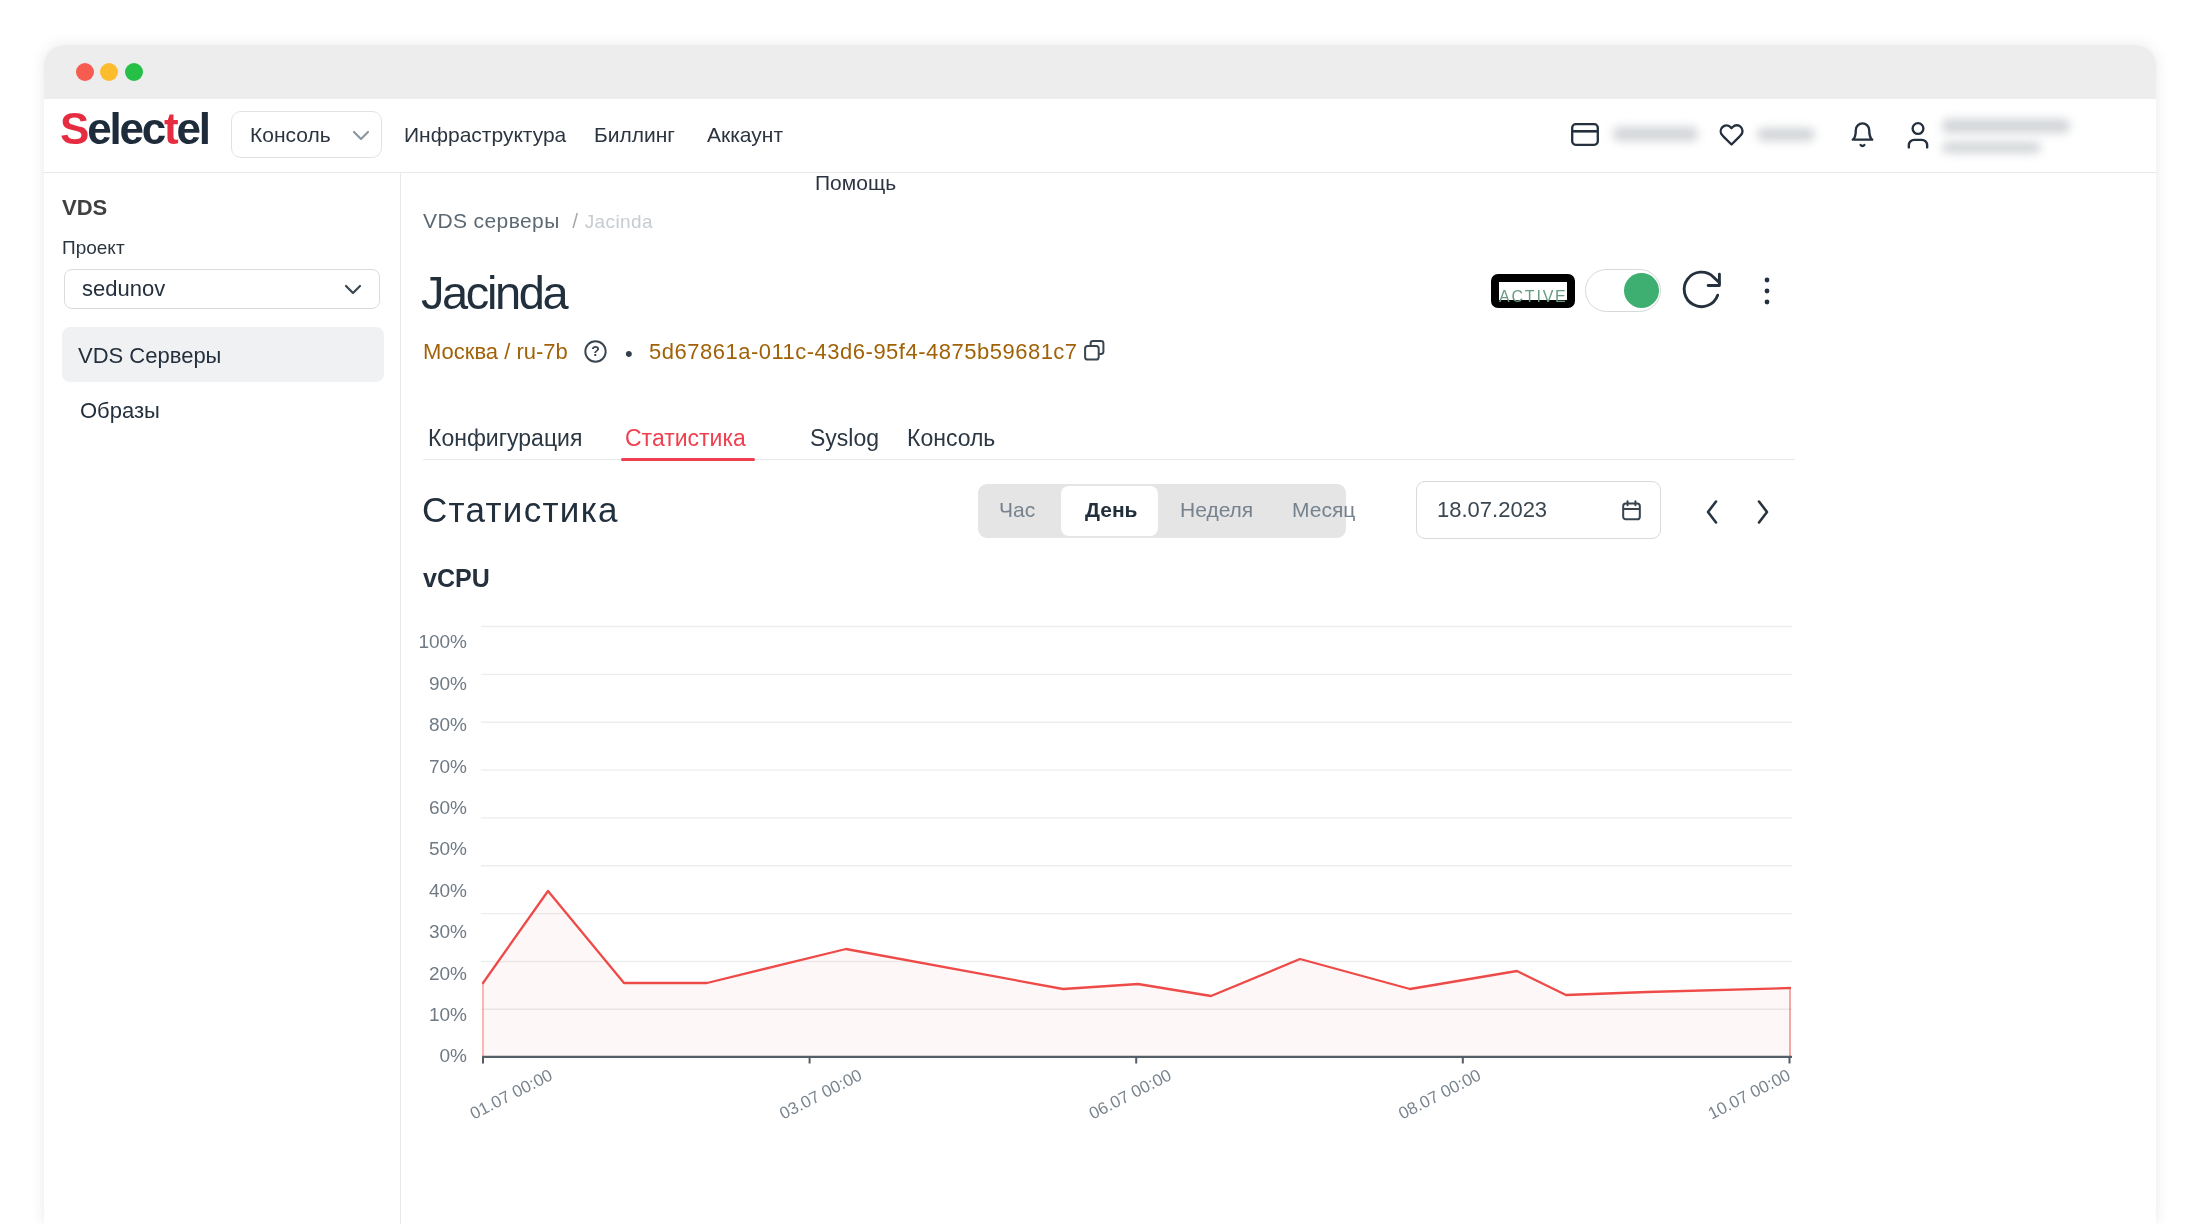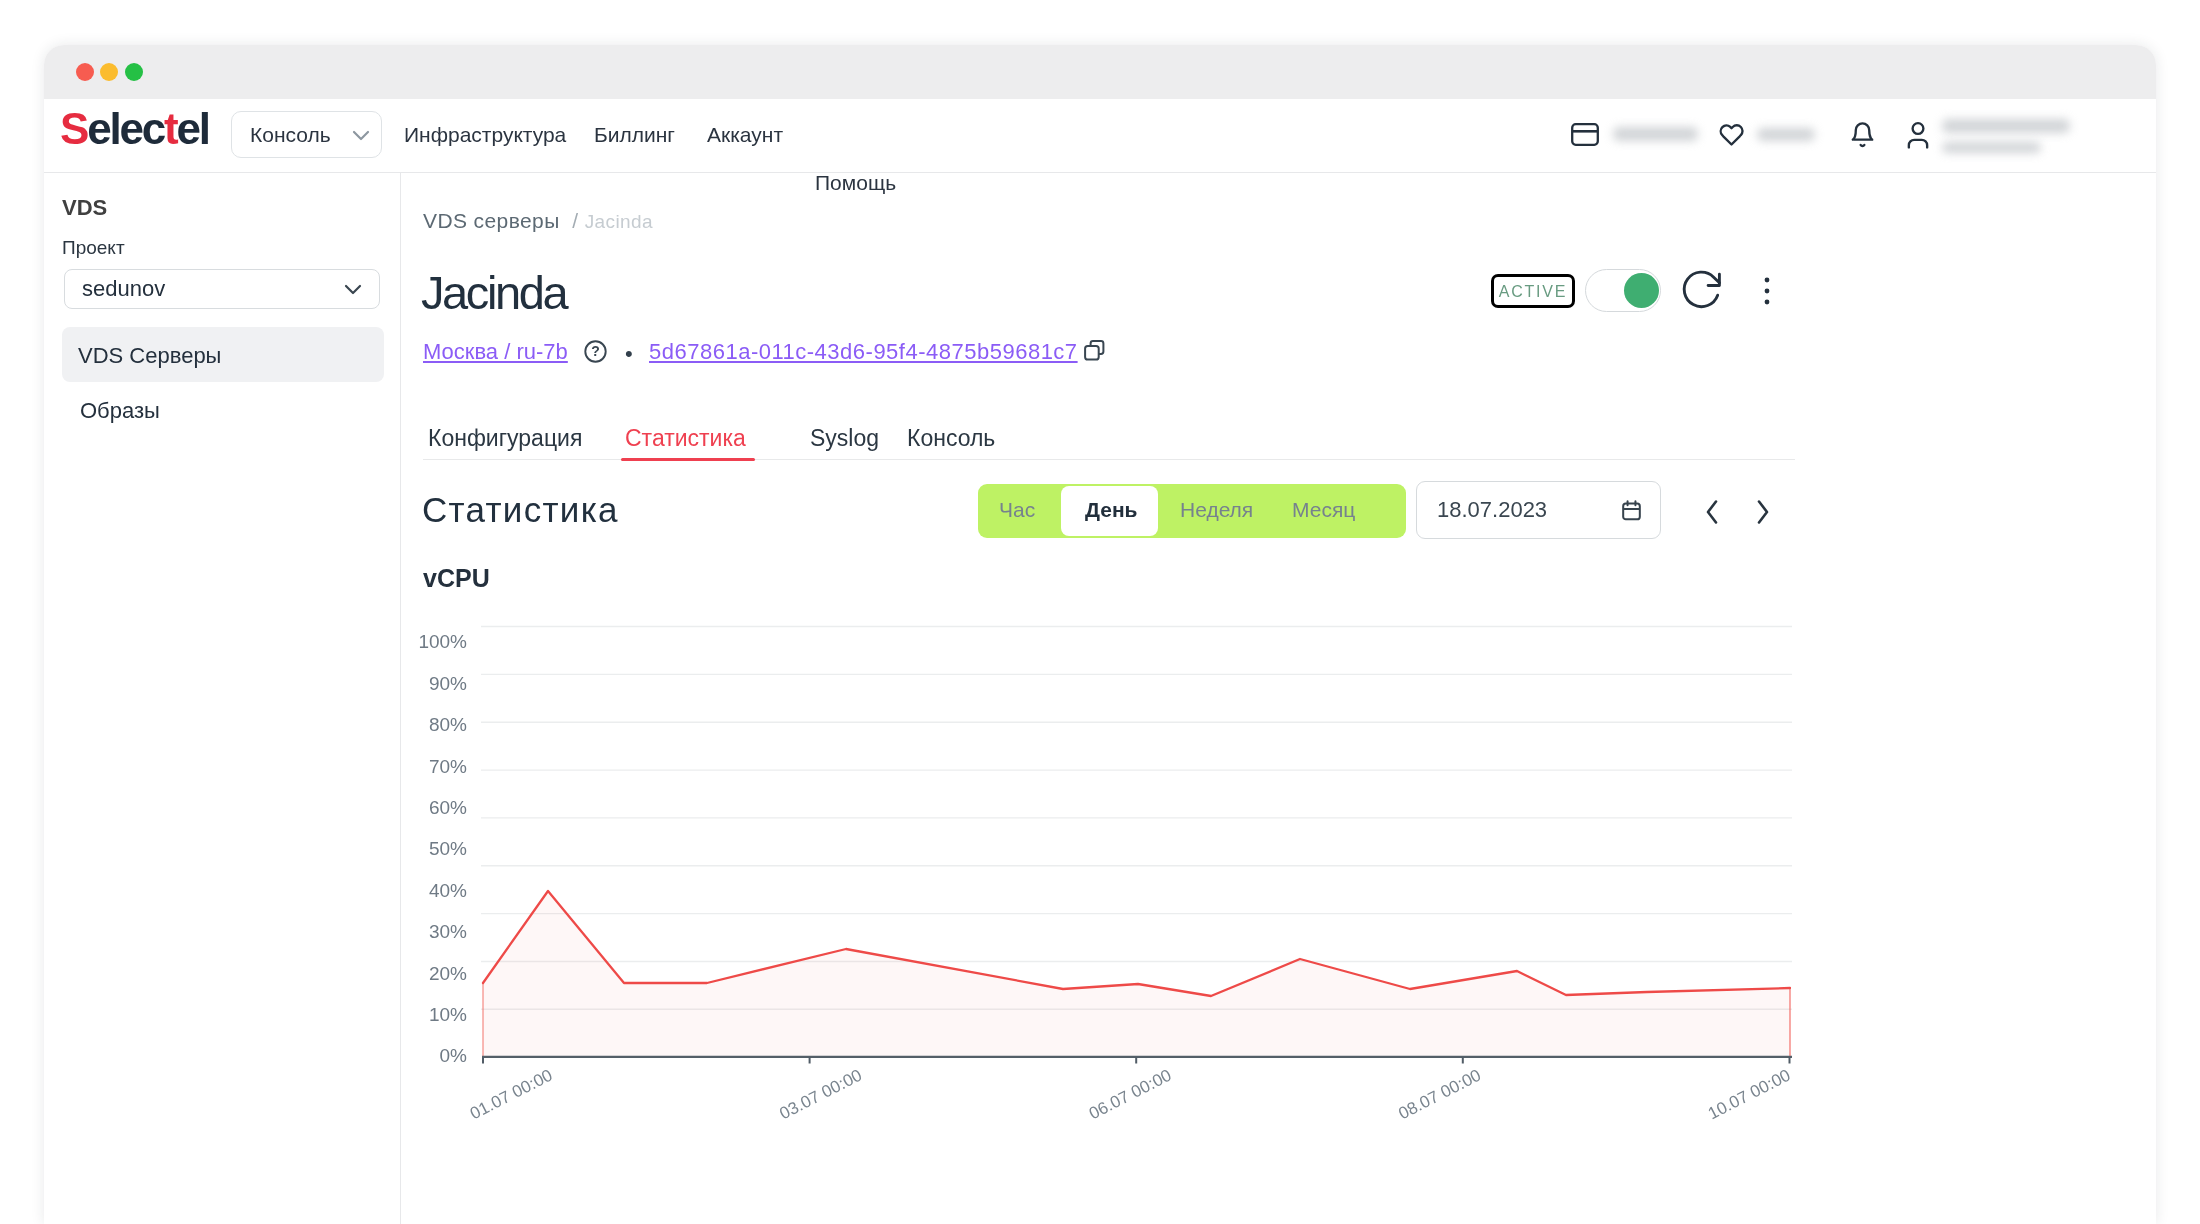--- a/index.html
+++ b/index.html
@@ -15,31 +15,31 @@
   .logo { position:absolute; left:60px; top:104px; font-size:44px; font-weight:700; letter-spacing:-2.2px; color:#1e2b3a; }
   .logo .r { color:#e62c40; }
   .prodbtn { position:absolute; left:231px; top:111px; width:151px; height:47px; border:1px solid #dfe3e6; border-radius:10px; }
   .blur { position:absolute; background:#c2c6ca; border-radius:6px; filter:blur(5px); opacity:0.75; }
   .sb-h { position:absolute; left:62px; top:195px; font-size:22px; font-weight:700; color:#404040; }
   .sb-l { position:absolute; left:62px; top:237px; font-size:19px; color:#2b3641; }
   .sb-sel { position:absolute; left:64px; top:269px; width:316px; height:40px; border:1px solid #d8dcdf; border-radius:8px; background:#fff; }
   .sb-item { position:absolute; left:62px; top:327px; width:322px; height:55px; background:#f0f1f3; border-radius:8px; }
   .crumb { position:absolute; left:423px; top:209px; font-size:21px; letter-spacing:0.4px; color:#5c6973; }
   .title { position:absolute; left:421px; top:265px; font-size:47px; font-weight:400; letter-spacing:-2.4px; color:#22303e; }
-  .subline { position:absolute; left:423px; top:339px; font-size:22px; color:#8b5cf6;text-decoration:underline; }
+  .subline { position:absolute; left:423px; top:339px; font-size:22px; color:#a16207; }
   .tabs { position:absolute; top:425px; font-size:23px; color:#2b3742; }
   .tabline { position:absolute; left:423px; top:459px; width:1372px; height:1px; background:#e8e9ea; }
   .tabred { position:absolute; left:621px; top:458px; width:134px; height:3px; background:#ef4050; border-radius:2px; }
   .stath { position:absolute; left:422px; top:490px; font-size:35px; font-weight:400; letter-spacing:1.3px; color:#22303e; }
-  .seg { position:absolute; left:978px; top:484px; width:428px; height:54px; background:#bef264; border-radius:9px; }
+  .seg { position:absolute; left:978px; top:484px; width:368px; height:54px; background:#e5e5e5; border-radius:9px; }
   .seg .on { position:absolute; left:83px; top:2px; width:97px; height:50px; background:#fff; border-radius:8px; }
   .seg span { position:absolute; top:14px; font-size:21px; color:#76828e; }
   .datebox { position:absolute; left:1416px; top:481px; width:245px; height:58px; border:1px solid #d6dadd; border-radius:9px; }
   .vcpu { position:absolute; left:423px; top:564px; font-size:25px; font-weight:700; color:#24303d; }
-  .badge { position:absolute; left:1491px; top:274px; width:84px; height:34px; border:3px solid #000000; border-radius:7px;
+  .badge { position:absolute; left:1491px; top:274px; width:84px; height:34px; border:8px solid #000000; border-radius:7px;
            color:#689b81; font-size:16px; letter-spacing:1.8px; text-align:center; line-height:30px; }
   .toggle { position:absolute; left:1585px; top:269px; width:76px; height:43px; background:#fff; border:1px solid #d5d9dc; border-radius:22px; }
   .knob { position:absolute; left:38px; top:3px; width:35px; height:35px; border-radius:50%; background:#3fae71; }
 </style>
 </head>
 <body>
 <div class="card"></div>
 <div class="chrome"></div>
 <div class="dot" style="left:76px;background:#f75c50;"></div>
 <div class="dot" style="left:100px;background:#fbbc2e;"></div>

